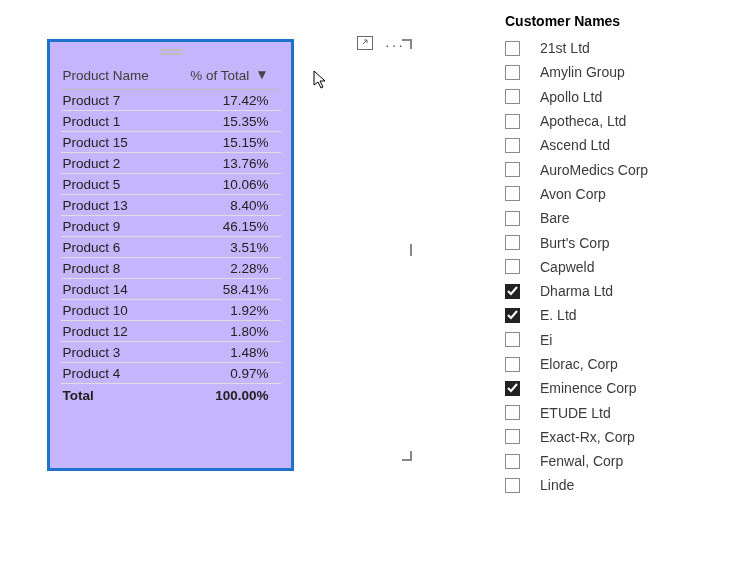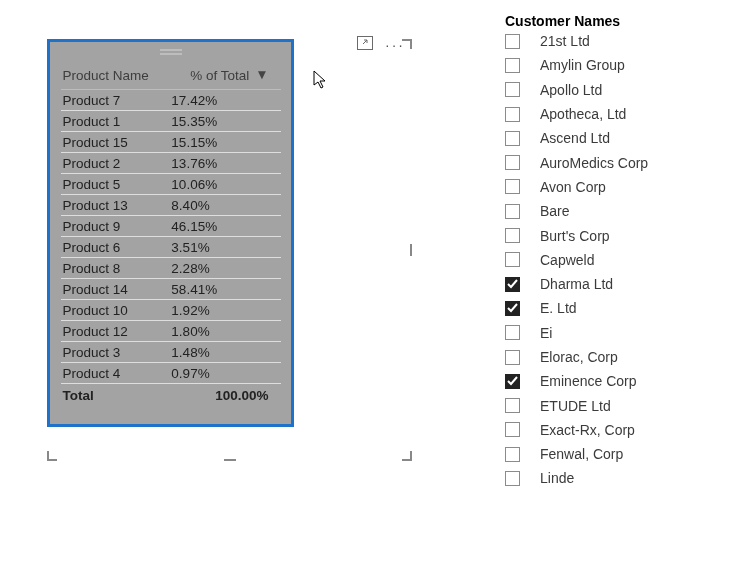--- a/index.html
+++ b/index.html
@@ -22,40 +22,40 @@
   .sel .m-l{left:-1px;top:50%;width:2px;height:12px;margin-top:-6px}
   .sel .m-r{right:-1px;top:50%;width:2px;height:12px;margin-top:-6px}
   .sel .m-b{bottom:-1px;left:50%;width:12px;height:2px;margin-left:-6px}
   .visual-wrap,.sel{position:absolute}
 
   
   .vis-header{position:absolute;right:6px;top:-4px;display:flex;gap:12px;align-items:center}
   .vis-header span{color:#555;font-size:14px}
 
   
-  .table-box{position:absolute;left:-1px;top:-1px;width:247px;height:388px;border:3px solid #1f72c9;box-sizing:border-box;background:#a3a3a3}
+  .table-box{position:absolute;left:-1px;top:-1px;width:247px;height:432px;border:3px solid #1f72c9;box-sizing:border-box;background:#c4b5fd}
   .drag-handle{height:20px;display:flex;align-items:center;justify-content:center}
   .drag-handle .grip{width:22px;height:6px;border-top:2px solid #bdbdbd;border-bottom:2px solid #bdbdbd;box-sizing:border-box}
 
   table{width:220px;margin:0 auto;border-collapse:collapse;font-size:13.5px}
   thead th{text-align:left;font-weight:400;color:#3d3d3d;border-bottom:1px solid #bdbdbd;padding:6px 2px 6px 2px}
   thead th.num{text-align:right;padding-right:12px;white-space:nowrap}
   thead th.num .sort{display:inline-block;transform:translateY(-1px);color:#444;margin-left:2px}
   tbody td{border-bottom:1px solid #dedede;padding:2.5px 2px}
-  tbody td.num{text-align:left;padding-right:12px}
+  tbody td.num{text-align:right;padding-right:12px}
   tfoot td{font-weight:700;border-top:1.5px solid #3a3a3a;padding:4px 2px}
   tfoot td.num{text-align:right;padding-right:12px}
 
   
   .cursor{position:absolute;left:265px;top:30px;pointer-events:none}
   .cursor svg{display:block}
 
   
   .slicer{position:absolute;left:505px;top:13px;width:205px}
-  .slicer-title{font-weight:700;font-size:14px;color:#000}
+  .slicer-title{font-weight:700;font-size:14px;margin-bottom:7px;color:#000}
   .opt{display:flex;align-items:center;gap:20px;height:24.3px;font-size:14px;color:#3b3b3b;cursor:pointer}
   .cb{width:15px;height:15px;border:1.5px solid #8b8b8b;box-sizing:border-box;display:flex;align-items:center;justify-content:center;background:#fff;flex:0 0 auto}
   .cb.checked{background:#222;border-color:#222}
   .cb.checked svg{display:block}
   .cb svg{display:none}
 </style>
 </head>
 <body>
 
 <div class="canvas">

